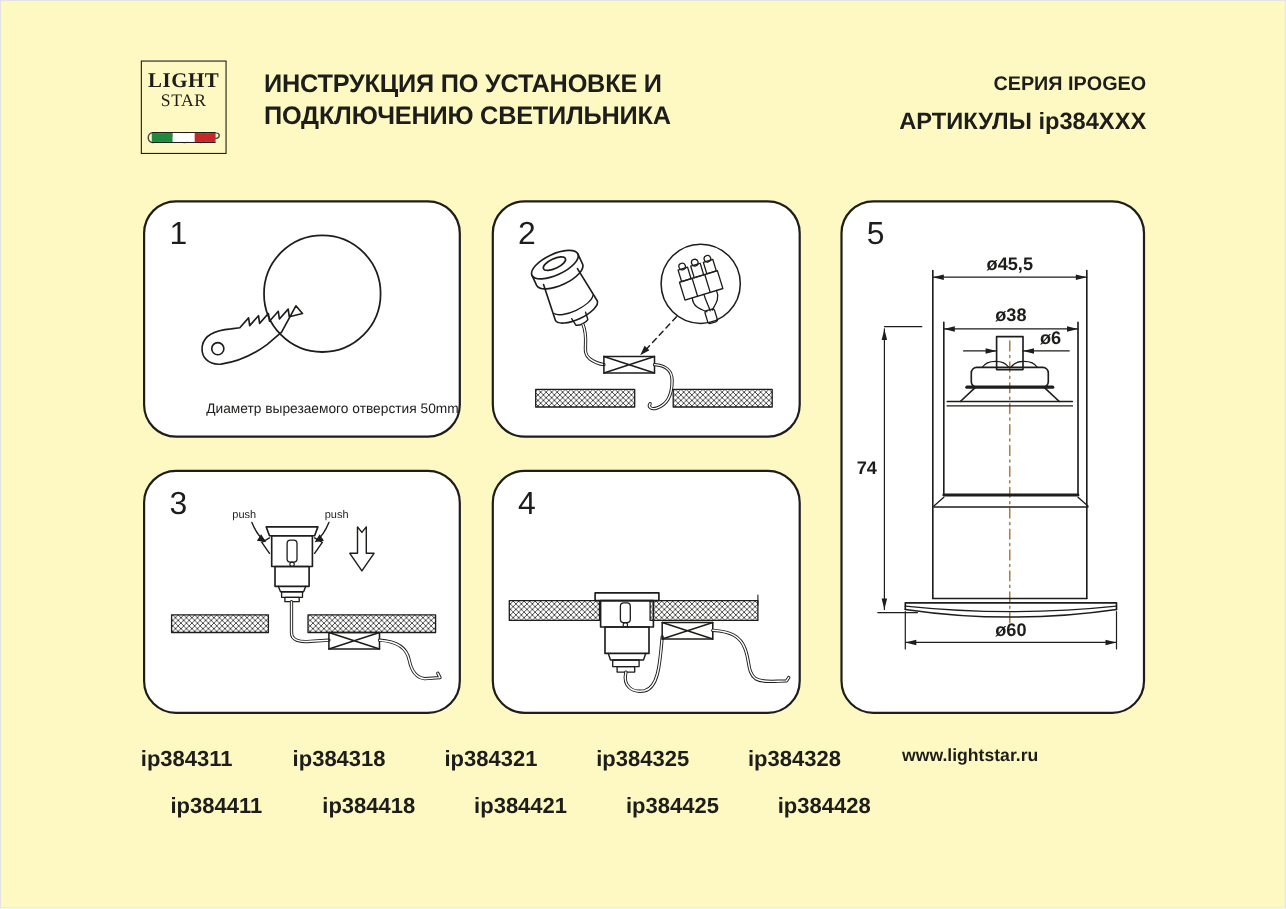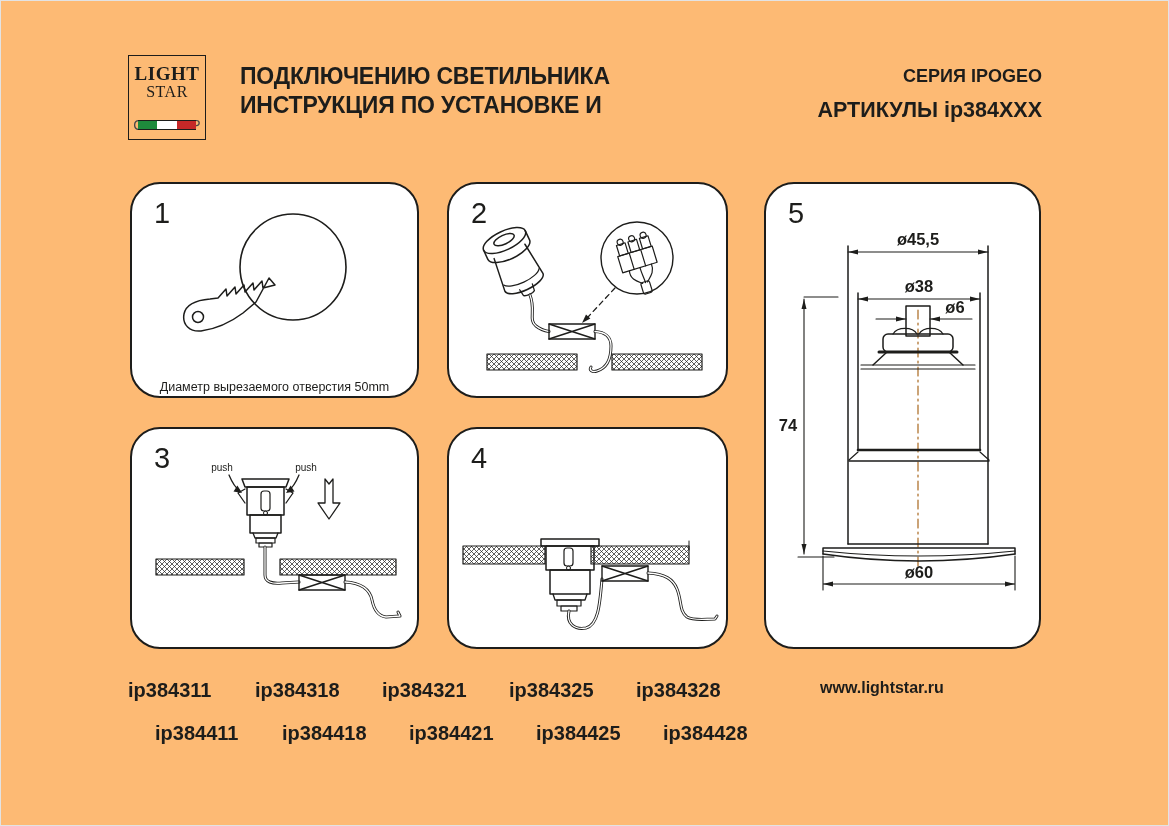--- a/index.html
+++ b/index.html
@@ -1,17 +1,17 @@
 <!DOCTYPE html>
 <html><head>
 <meta charset="utf-8">
 <style>
   html,body{margin:0;padding:0;background:#fff;}
   .page{
-    position:relative;width:1169px;height:826px;background:#fdba74;
+    position:relative;width:1169px;height:826px;background:#fef9c3;
     font-family:"Liberation Sans",sans-serif;color:#1d1d1b;overflow:hidden;
     box-shadow:inset 0 0 0 1px #e3e3e3;
   }
   
   .logo{
     position:absolute;left:128px;top:55px;width:78px;height:85px;
     border:1.5px solid #1d1d1b;box-sizing:border-box;text-align:center;
     font-family:"Liberation Serif",serif;
   }
   .logo .l1{font-size:19px;font-weight:700;letter-spacing:.5px;margin-top:9px;line-height:17px;}
@@ -34,28 +34,28 @@
     box-sizing:border-box;background:#fff;
   }
   .panel .num{position:absolute;left:22px;top:14px;font-size:29px;line-height:30px;color:#1d1d1b;}
   .panel svg{position:absolute;left:0;top:0;}
   #p1{left:130px;top:182px;width:289px;height:216px;}
   #p2{left:447px;top:182px;width:281px;height:216px;}
   #p3{left:130px;top:427px;width:289px;height:222px;}
   #p4{left:447px;top:427px;width:281px;height:222px;}
   #p5{left:764px;top:182px;width:277px;height:467px;}
   .caption{
-    position:absolute;left:0;right:0;top:196px;text-align:center;font-size:12.5px;color:#1d1d1b;
+    position:absolute;left:0;right:0;top:180px;text-align:right;font-size:12.5px;color:#1d1d1b;
   }
   svg{stroke-linecap:round;stroke-linejoin:round;}
   svg text{font-family:"Liberation Sans",sans-serif;fill:#1d1d1b;stroke:none;}
   .dim{font-size:16.5px;font-weight:700;}
   .push{font-size:10px;}
   
-  .articles-row{position:absolute;left:128px;display:flex;font-size:20px;font-weight:700;}
+  .articles-row{position:absolute;left:128px;display:flex;font-size:20px;font-weight:700;gap:11px;}
   .articles-row span{width:127px;}
   #row1{top:679px;}
   #row2{top:722px;margin-left:27px;}
   .website{position:absolute;left:820px;top:679px;font-size:16px;font-weight:700;}
 </style>
 </head>
 <body>
 
 <div class="page">
 
@@ -64,22 +64,22 @@
     <div class="l2">STAR</div>
     <div class="l3">GROUP</div>
     <div class="flagbar">
       <span style="background:#1e8a3c"></span>
       <span style="background:#ffffff"></span>
       <span style="background:#c62828"></span>
     </div>
   </div>
 
   <div class="doc-title">
+    <div>ИНСТРУКЦИЯ ПО УСТАНОВКЕ И</div>
     <div>ПОДКЛЮЧЕНИЮ СВЕТИЛЬНИКА</div>
-    <div>ИНСТРУКЦИЯ ПО УСТАНОВКЕ И</div>
   </div>
 
   <div class="series-block">
     <div class="series-line1">СЕРИЯ IPOGEO</div>
     <div class="series-line2">АРТИКУЛЫ ip384XXX</div>
   </div>
 
   <div class="panel" id="p1">
     <div class="num">1</div>
     <svg width="285" height="212" viewBox="0 0 285 212" fill="none" stroke="#1d1d1b">

